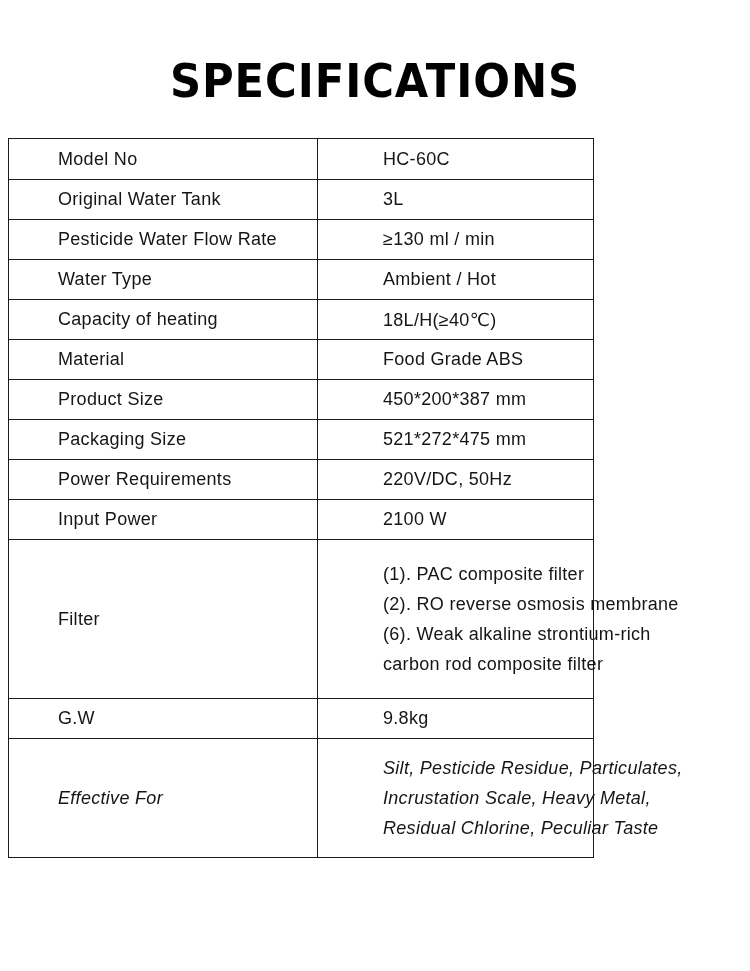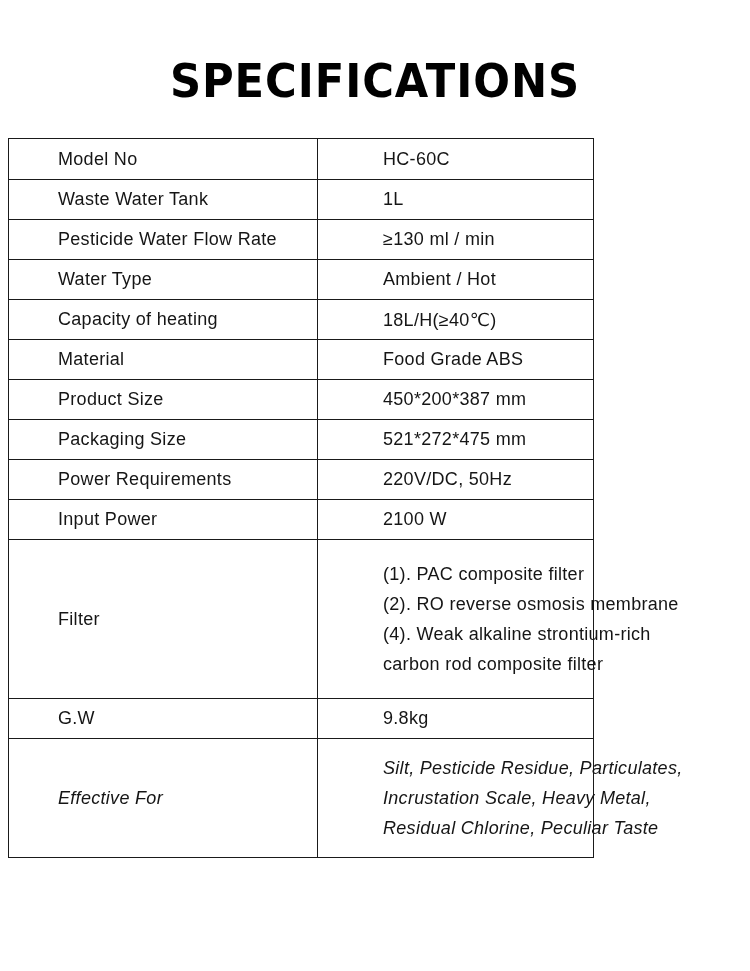--- a/index.html
+++ b/index.html
@@ -75,22 +75,22 @@
 
 <h1 class="title">SPECIFICATIONS</h1>
 
 <table class="spec-table">
   <tbody>
     <tr class="r-first">
       <td class="label">Model No</td>
       <td class="value">HC-60C</td>
     </tr>
     <tr class="r-std">
-      <td class="label">Waste Water Tank</td>
-      <td class="value">1L</td>
+      <td class="label">Original Water Tank</td>
+      <td class="value">3L</td>
     </tr>
     <tr class="r-std">
       <td class="label">Pesticide Water Flow Rate</td>
       <td class="value">≥130 ml / min</td>
     </tr>
     <tr class="r-std">
       <td class="label">Water Type</td>
       <td class="value">Ambient / Hot</td>
     </tr>
     <tr class="r-std">
@@ -115,21 +115,21 @@
     </tr>
     <tr class="r-std">
       <td class="label">Input Power</td>
       <td class="value">2100 W</td>
     </tr>
     <tr class="r-filter">
       <td class="label">Filter</td>
       <td class="value multi-line">
         <div>(1). PAC composite filter</div>
         <div>(2). RO reverse osmosis membrane</div>
-        <div>(4). Weak alkaline strontium-rich</div>
+        <div>(6). Weak alkaline strontium-rich</div>
         <div>carbon rod composite filter</div>
       </td>
     </tr>
     <tr class="r-std">
       <td class="label">G.W</td>
       <td class="value">9.8kg</td>
     </tr>
     <tr class="r-effective">
       <td class="label">Effective For</td>
       <td class="value multi-line">

